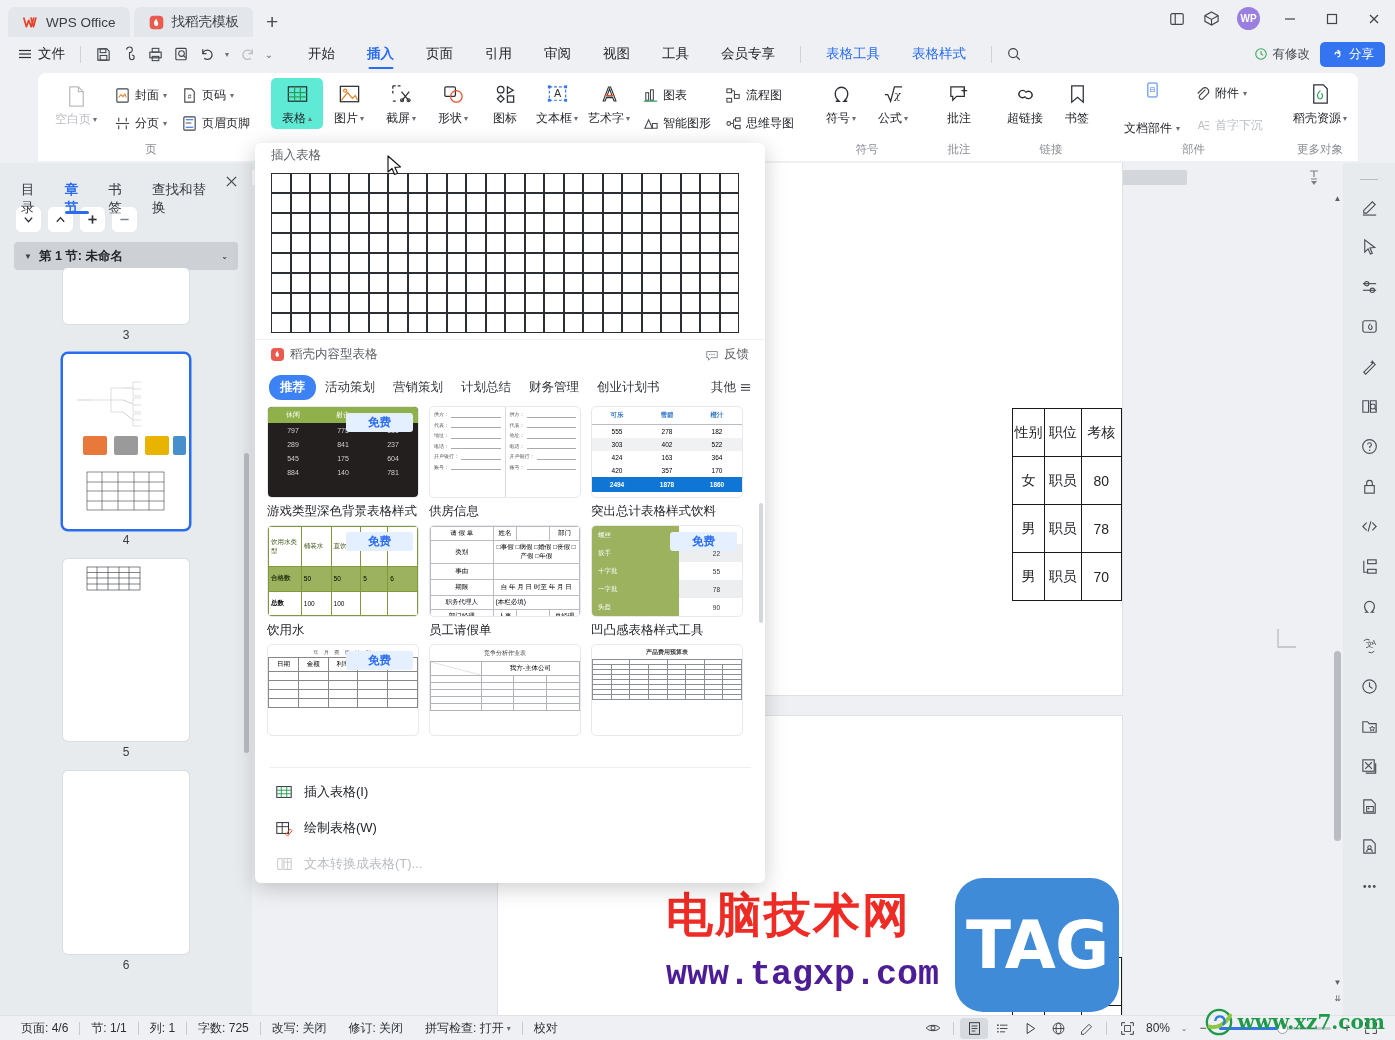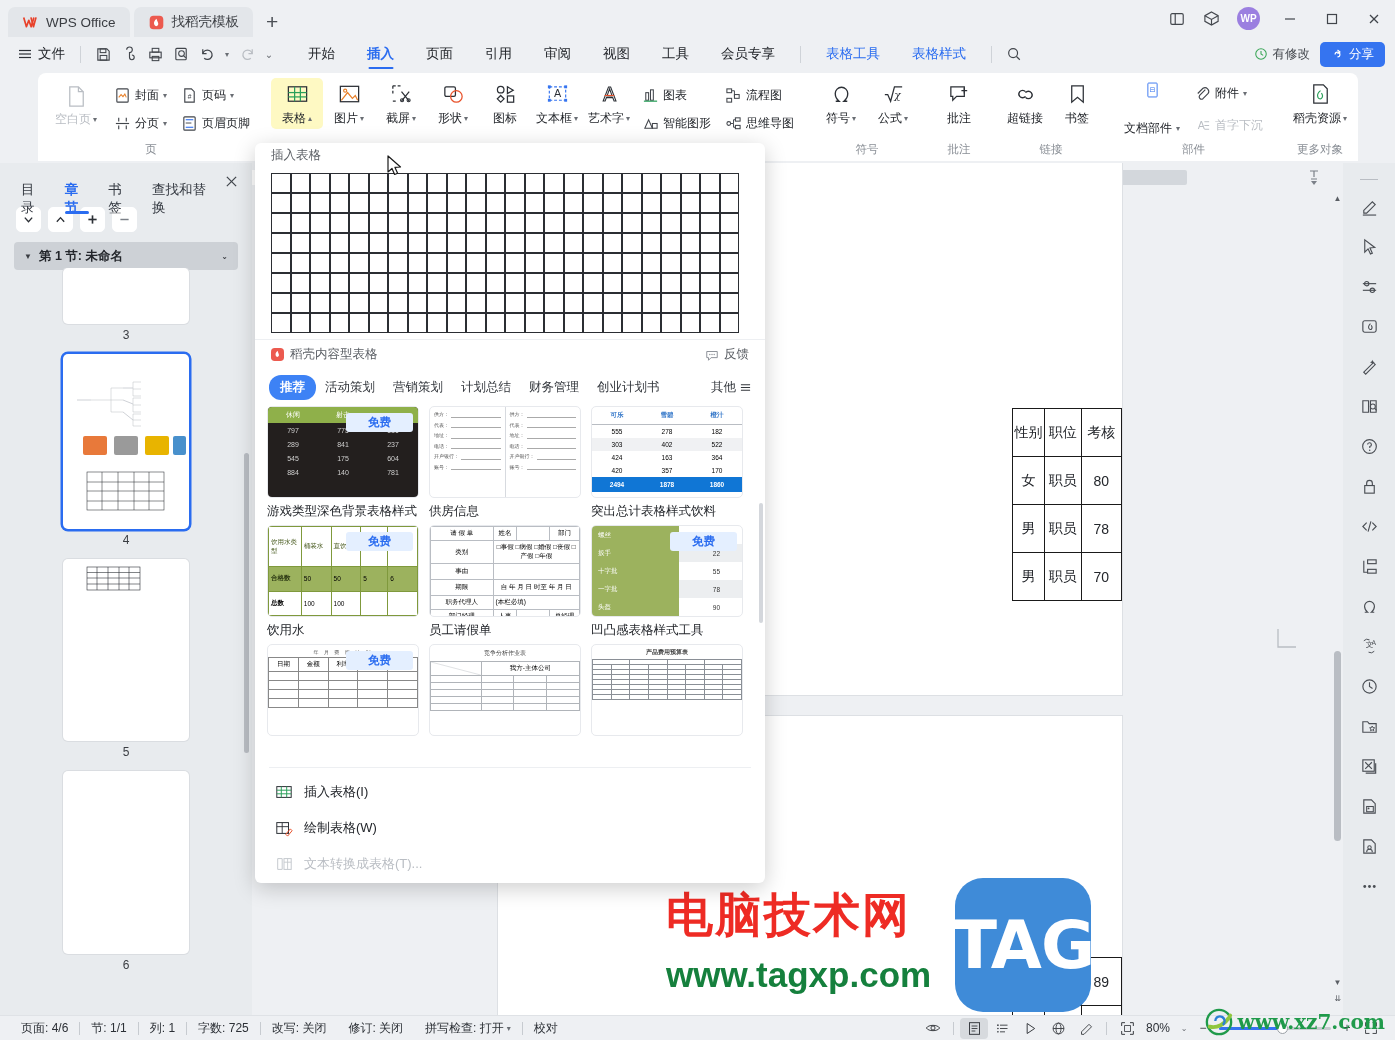--- a/index.html
+++ b/index.html
@@ -86,21 +86,21 @@
   .rgroup { height: 88px; position: relative; display: flex; flex-direction: column; padding: 0 7px; }
   .rgroup-body { display: flex; align-items: flex-start; height: 68px; padding-top: 5px; }
   .rgroup-label {
     text-align: center; font-size: 11.5px; color: #8a8f96; height: 18px; line-height: 16px;
   }
   .rgroup-div { width: 1px; height: 62px; background: #e6e8ec; margin-top: 9px; }
   .btn-big {
     width: 52px; display: flex; flex-direction: column; align-items: center; gap: 3px;
     padding: 4px 2px 2px; border-radius: 5px; cursor: default;
   }
-  .btn-big.sel { background: #fef9c3; }
+  .btn-big.sel { background: #5eead4; }
   .btn-big .lbl { font-size: 12px; color: #23262b; white-space: nowrap; display: flex; align-items: center; gap: 2px; }
   .ico { width: 25px; height: 25px; display: block; }
   .stack2 { display: flex; flex-direction: column; gap: 4px; justify-content: center; height: 62px; padding: 0 4px; }
   .btn-sm { display: flex; align-items: center; gap: 4px; font-size: 12px; color: #23262b; height: 24px; padding: 0 3px; border-radius: 4px; white-space: nowrap; }
   .btn-sm.dim { color: #b9bdc3; }
   .ico-sm { width: 17px; height: 17px; flex: 0 0 17px; }
   .caret { font-size: 8px; color: #6a6e74; }
   .btn-blank { width: 62px; display: flex; flex-direction: column; align-items: center; gap: 2px; padding-top: 6px; }
   .btn-blank .lbl { font-size: 12px; color: #b9bdc3; display: flex; align-items: center; gap: 2px; }
 
@@ -251,25 +251,25 @@
 
   
   .wm-cn {
     position: absolute; left: 666px; top: 884px; z-index: 30;
     font-family: "DejaVu Sans", sans-serif; font-weight: bold;
     font-size: 47px; color: #ee2b24; letter-spacing: 2px;
     text-shadow: 1px 1px 0 rgba(255,255,255,.6);
   }
   .wm-url {
     position: absolute; left: 666px; top: 955px; z-index: 30;
-    font-family: Liberation Sans, sans-serif; font-weight: bold;
-    font-size: 35px; color: #15803d;
+    font-family: Liberation Mono, monospace; font-weight: bold;
+    font-size: 35px; color: #4c1d95;
   }
   .wm-tag {
-    position: absolute; left: 955px; top: 878px; width: 136px; height: 134px;
+    position: absolute; left: 955px; top: 878px; width: 164px; height: 134px;
     background: #3f8bd8; border-radius: 28px; z-index: 31;
     display: flex; align-items: center; justify-content: center;
     color: #fff; font-size: 66px; font-weight: bold; font-family: "DejaVu Sans", sans-serif;
     letter-spacing: -1px;
   }
   .wm-xz {
     position: absolute; right: 10px; bottom: 4px; z-index: 32;
     display: flex; align-items: center; gap: 5px;
   }
   .wm-xz .txt { font-family: "DejaVu Serif", serif; font-size: 20px; color: #1f9a4a; font-weight: bold; }

